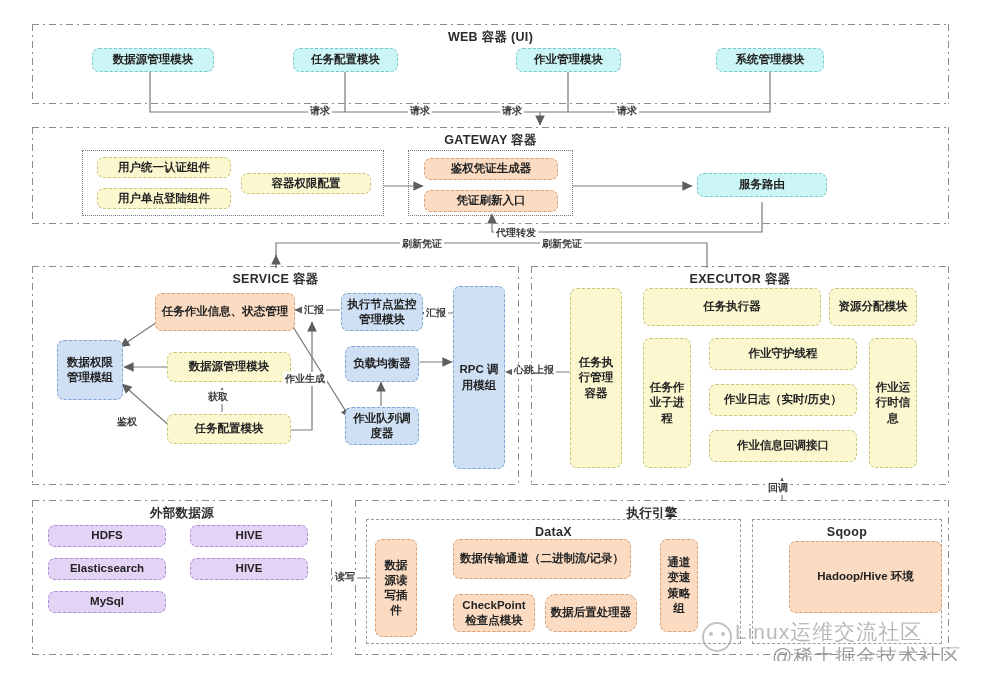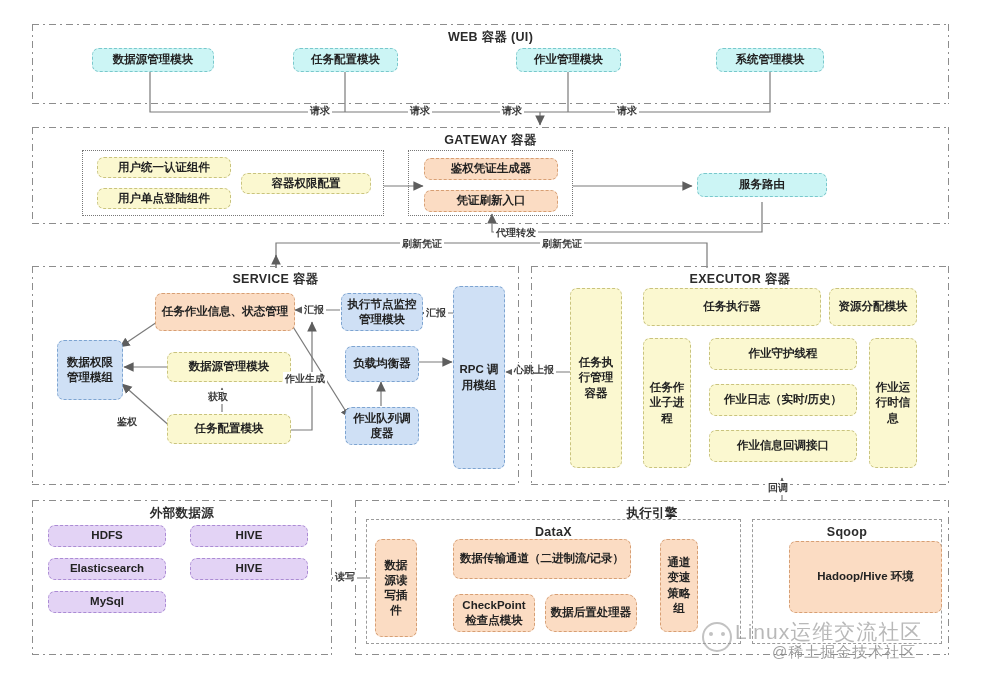--- a/index.html
+++ b/index.html
@@ -80,21 +80,21 @@
   }
   .watermark{
     position:absolute;
     z-index:6;
     color:#8e8e8e;
     opacity:.62;
     white-space:nowrap;
     pointer-events:none;
   }
   .wm-main{font-size:21px;letter-spacing:1px;}
-  .wm-sub{font-size:15px;letter-spacing:1px;opacity:.85;}
+  .wm-sub{font-size:20px;letter-spacing:1px;opacity:.85;}
   .wm-face{
     position:absolute;z-index:6;
     width:26px;height:26px;border-radius:50%;
     border:2px solid #9a9a9a;opacity:.6;
   }
   .wm-face::before,.wm-face::after{
     content:"";position:absolute;top:8px;width:4px;height:4px;
     border-radius:50%;background:#9a9a9a;
   }
   .wm-face::before{left:5px;}

